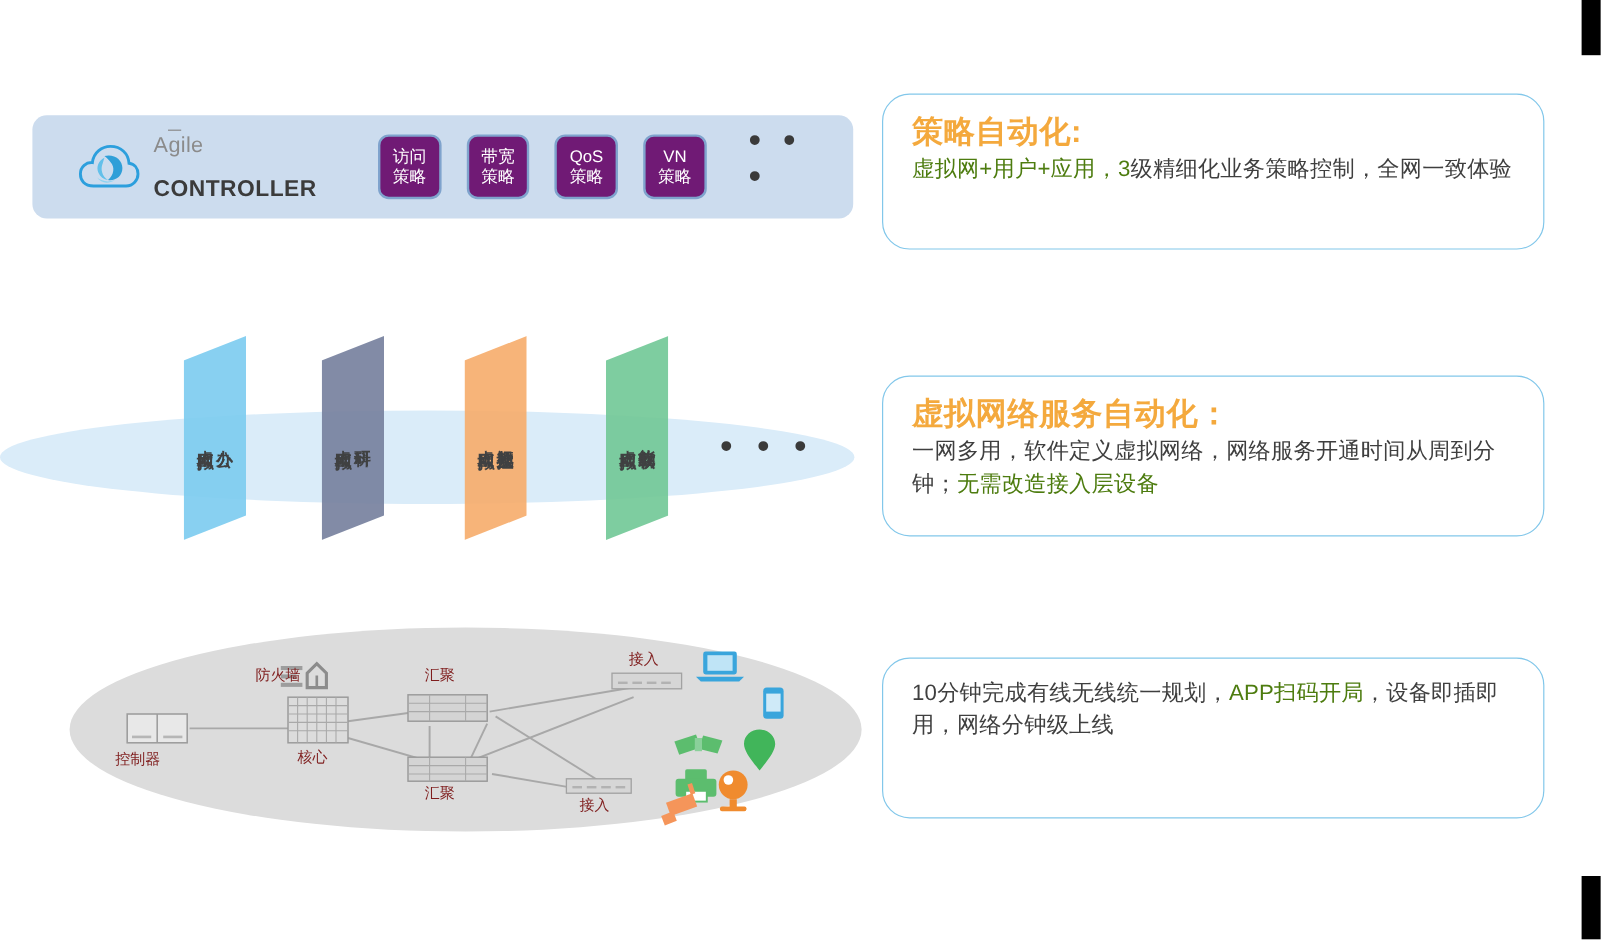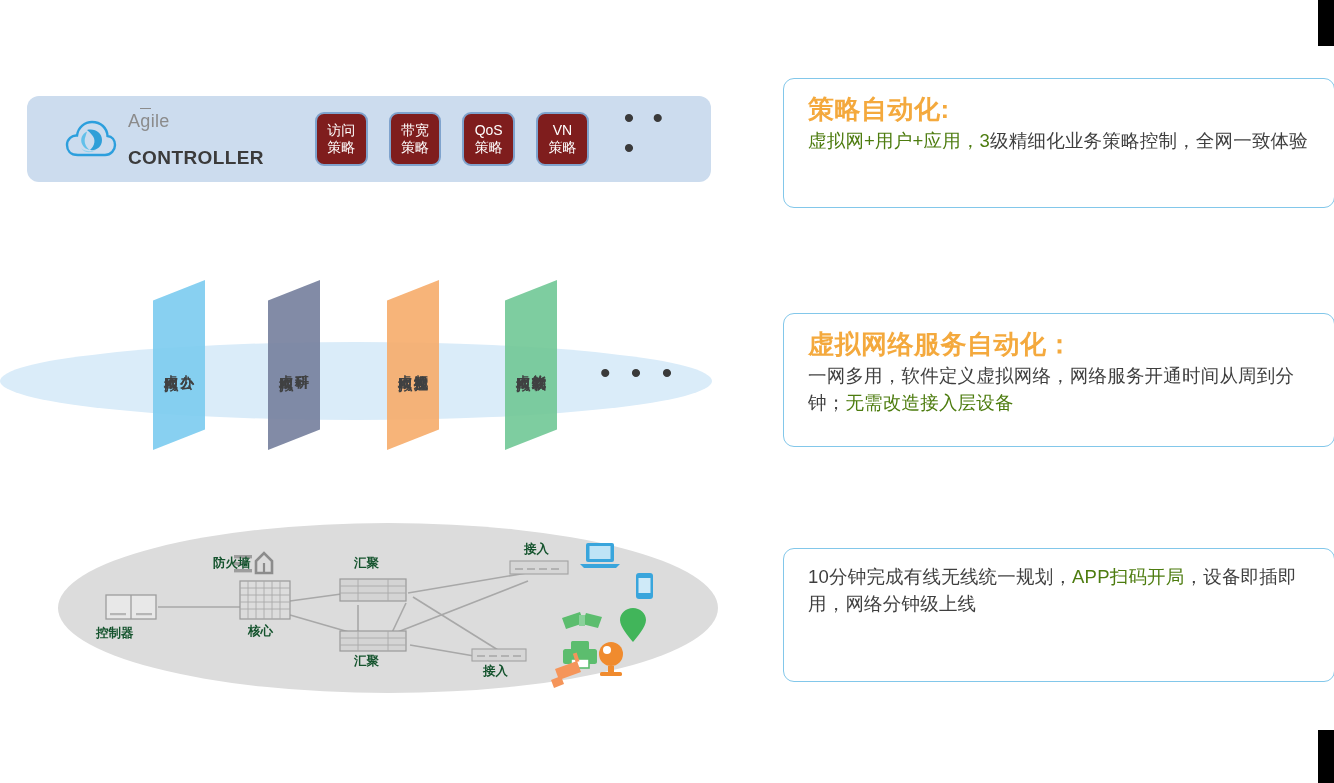--- a/index.html
+++ b/index.html
@@ -68,21 +68,21 @@
     color: #3b3b3b;
     letter-spacing: .4px;
     margin-top: 18px;
     font-family: "Liberation Sans", sans-serif;
   }
   .policy-chips { display: flex; align-items: center; gap: 21px; }
   .policy-chip {
     width: 54px;
     height: 54px;
     border-radius: 9px;
-    background: #7f1d1d;
+    background: #701a75;
     border: 2px solid #7fa3cd;
     color: #ffffff;
     font-size: 14px;
     line-height: 17px;
     display: flex;
     flex-direction: column;
     align-items: center;
     justify-content: center;
     text-align: center;
     box-sizing: border-box;
@@ -165,32 +165,32 @@
   #topo-ellipse {
     position: absolute;
     inset: 0;
     background: #dcdcdc;
     border-radius: 50%;
   }
   #topo-svg { position: absolute; inset: 0; }
   .topo-node-label {
     position: absolute;
     font-size: 12.5px;
-    font-weight: bold;
-    color: #14532d;
+    font-weight: normal;
+    color: #7f1d1d;
     white-space: nowrap;
   }
 
   
   .callout {
     position: absolute;
-    left: 783px;
+    left: 735px;
     width: 552px;
     border: 1.6px solid #82c7ea;
-    border-radius: 11px;
+    border-radius: 23px;
     background: #ffffff;
     box-sizing: border-box;
     padding: 14px 20px 16px 24px;
   }
   #callout-1 { top: 78px; height: 130px; }
   #callout-2 { top: 313px; height: 134px; }
   #callout-3 { top: 548px; height: 134px; }
   .callout-title {
     color: #f4a93d;
     font-size: 26px;

